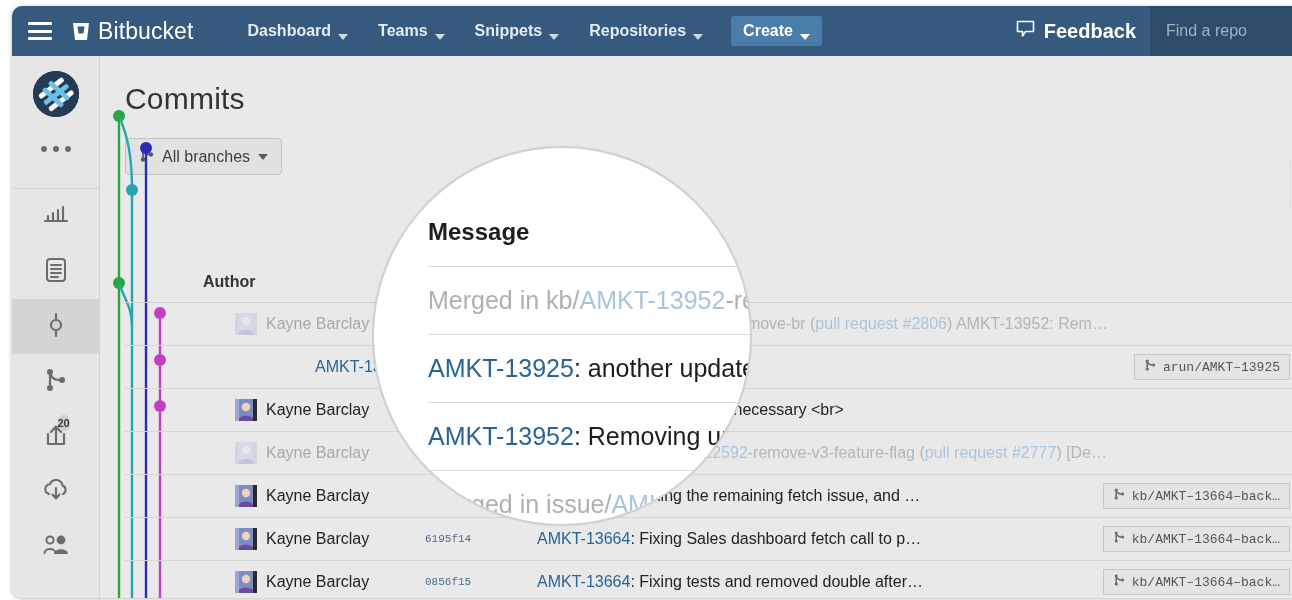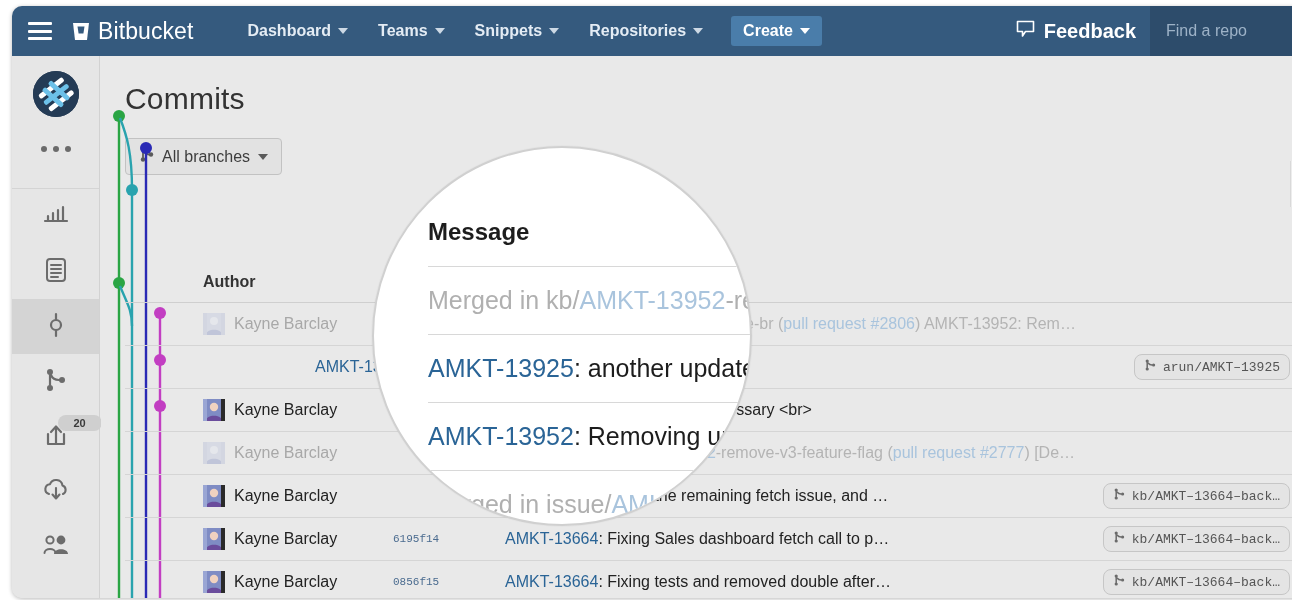--- a/index.html
+++ b/index.html
@@ -49,21 +49,21 @@
   .brand-mark {
     width: 18px; height: 19px; position: relative; flex: none;
   }
   .brand-mark svg { display:block; }
   .brand-text {
     color: #ffffff; font-size: 23px; letter-spacing: .1px;
   }
   .navitem {
     color: #e4ecf4; font-size: 16px; font-weight: bold;
     padding: 6px 12px; margin-right: 6px;
-    display: flex; align-items: center; gap: 7px;
+    display: flex; align-items: flex-end; gap: 7px;
     cursor: pointer; border-radius: 3px; flex: none;
   }
   .caret {
     width: 0; height: 0; flex: none;
     border-left: 5px solid transparent;
     border-right: 5px solid transparent;
     border-top: 6px solid #cdd9e5;
   }
   .navitem.create {
     background: #4a7daa; color: #ffffff; margin-left: 10px;
@@ -110,21 +110,21 @@
   .repo-avatar {
     width: 46px; height: 46px; border-radius: 50%;
     background: #243b55; display:block;
   }
   .dots { display: flex; gap: 6px; }
   .dots i { width: 6px; height: 6px; border-radius: 50%; background: #6b6b6b; display:block; }
   .badge {
     position: absolute; top: 6px; left: 50%; margin-left: 2px;
     background: #cfcfcf; color: #3b3b3b;
     font-size: 11px; font-weight: bold;
-    border-radius: 9px; padding: 1px 16px;
+    border-radius: 9px; padding: 1px 0;
     line-height: 14px;
   }
   .ricon { stroke: #6c6c6c; fill: none; }
 
   
   .content {
     position: absolute; left: 89px; top: 50px;
     width: 1199px; height: 542px;
     background: #e9e9e9;
     overflow: hidden;
@@ -157,40 +157,40 @@
   .c-hash  { width: 112px; flex: none; }
   .c-msg   { flex: 1 1 auto; min-width: 0; }
 
   .row {
     display: flex; align-items: center;
     height: 43px;
     border-bottom: 1px solid #d5d5d5;
     font-size: 16px; color: #222222;
   }
   .row.merge { color: #a8a8a8; }
-  .author-cell { display: flex; align-items: center; gap: 9px; }
+  .author-cell { display: flex; align-items: center; gap: 9px; margin-left: 32px; }
   .avatar {
     width: 22px; height: 22px; border-radius: 3px; flex: none;
     background: #b9bfd6; display:block;
   }
   .row.merge .avatar { opacity: .45; }
   .hash {
     font-family: "Liberation Mono", monospace;
     font-size: 11px; color: #4a6b8f;
   }
   .msg {
     white-space: nowrap; overflow: hidden; text-overflow: ellipsis;
     padding-right: 12px;
   }
   .msg a, .issue { color: #2a6496; text-decoration: none; }
   .row.merge .msg, .row.merge .msg .issue { color: #b4b4b4; }
   .row.merge .msg .lnk { color: #a9c4dd; }
   .tag {
     display: inline-flex; align-items: center; gap: 7px;
-    border: 1px solid #c6c6c6; border-radius: 8px;
+    border: 1px solid #c6c6c6; border-radius: 0;
     background: #e4e4e4;
     padding: 3px 9px;
     font-family: "Liberation Mono", monospace;
     font-size: 13px; color: #555555;
     flex: none; margin-left: auto; margin-right: 10px;
     max-width: 210px; white-space: nowrap; overflow: hidden;
   }
   .row-right { display:flex; align-items:center; width:100%; min-width:0; }
 
   

